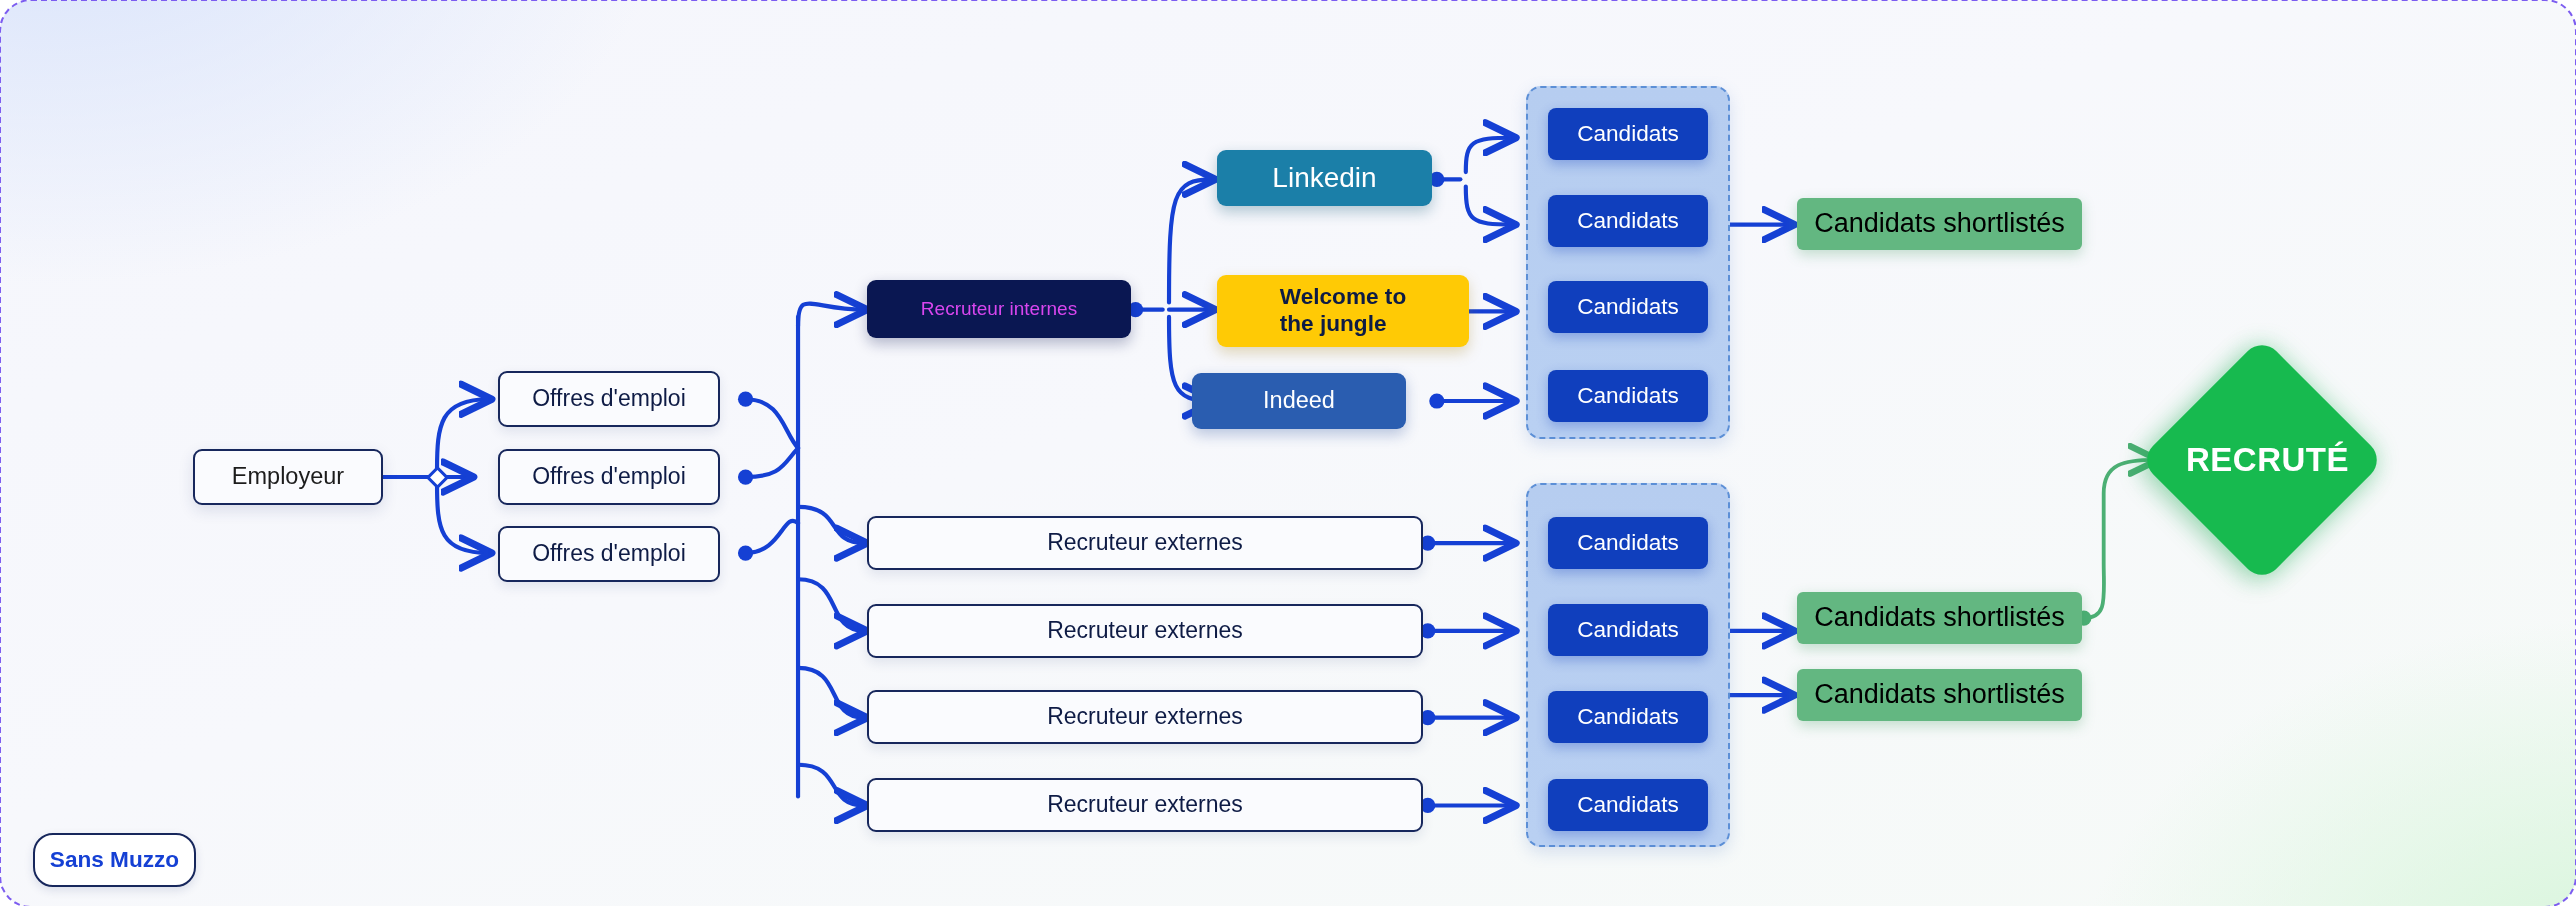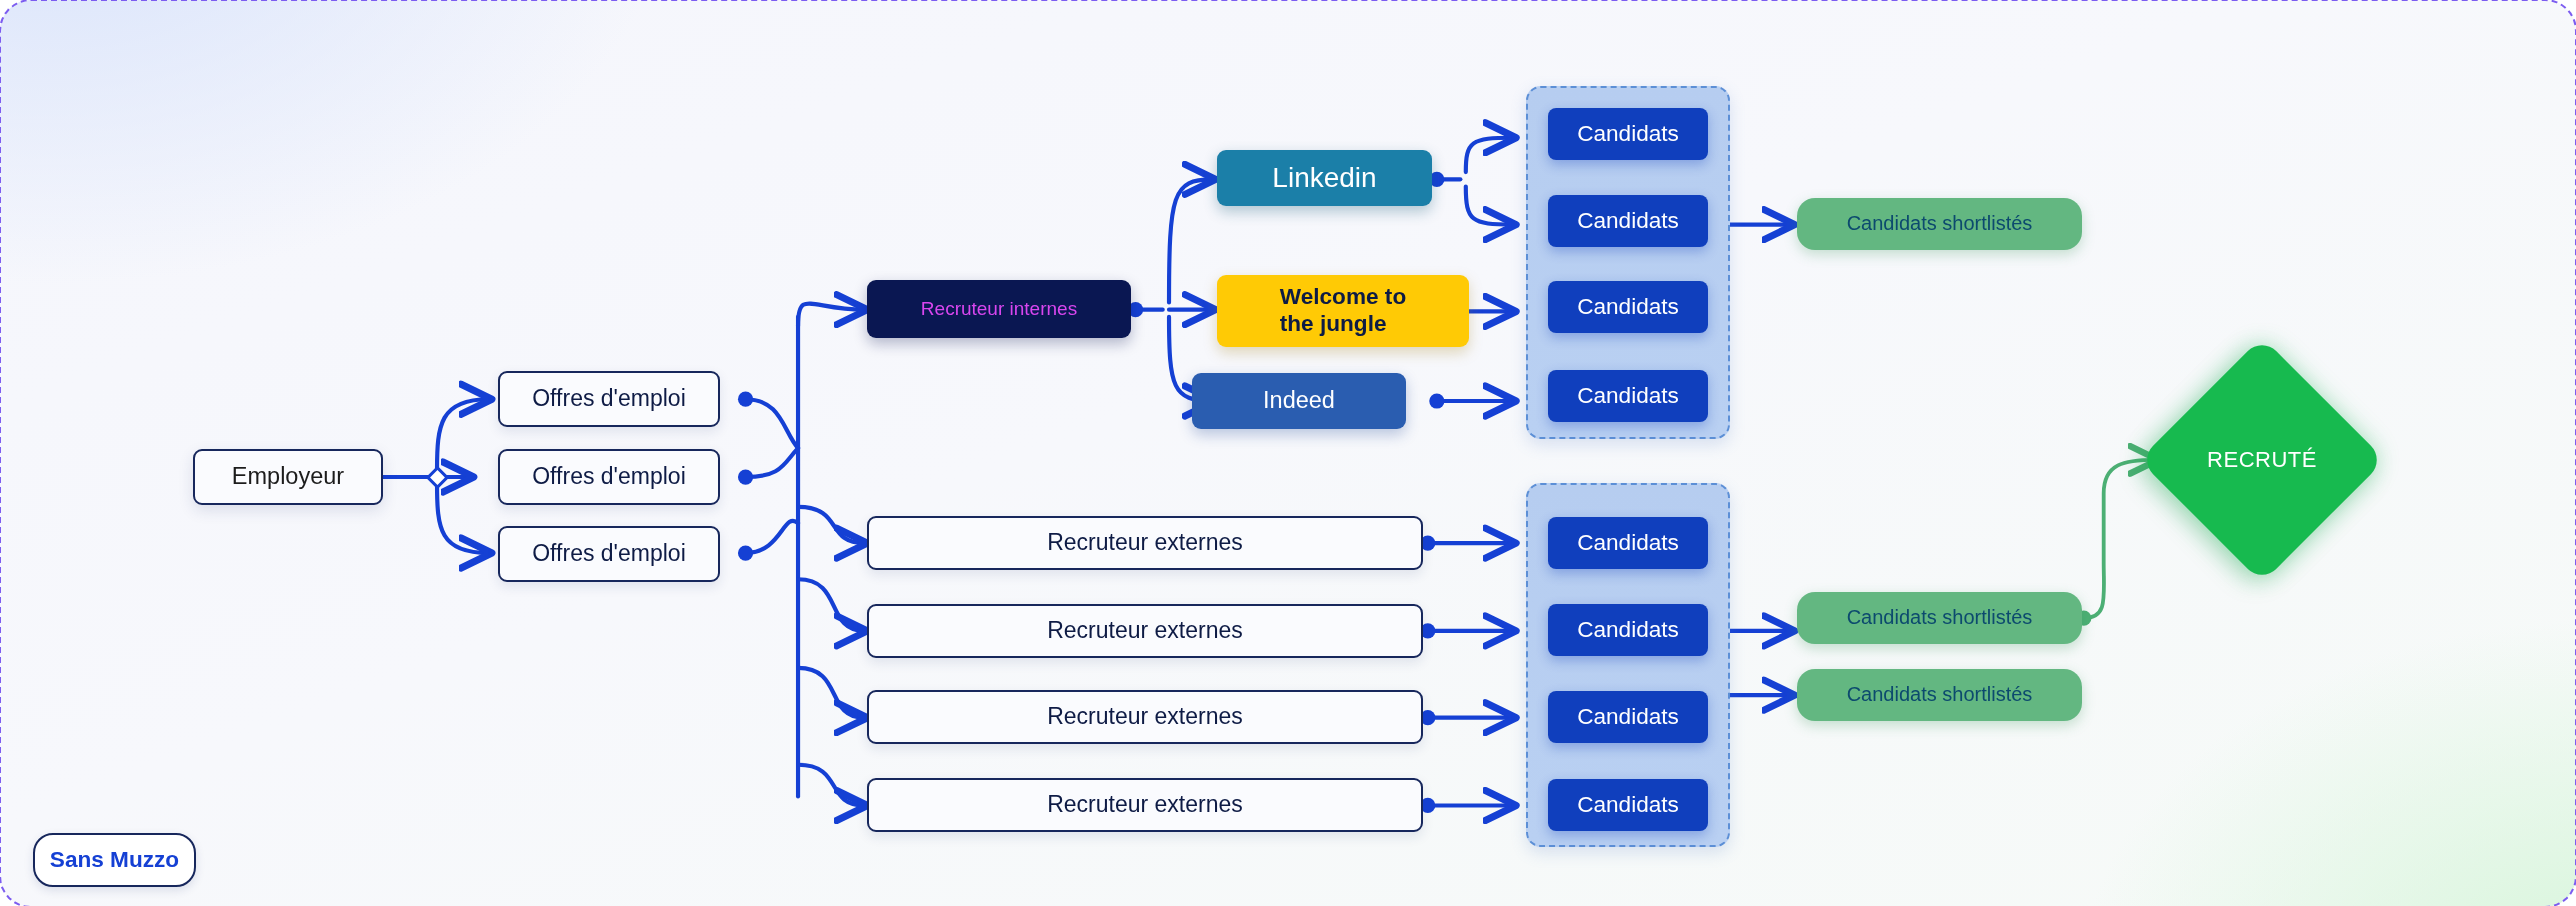--- a/index.html
+++ b/index.html
@@ -73,45 +73,45 @@
   }
   .n-candidat {
     background: #103fbd;
     color: #ffffff;
     font-size: 22.6px;
     border-radius: 8.1px;
     box-shadow: 0 4.5px 11.8px rgba(16,63,189,.30);
   }
   .n-short {
     background: #63b781;
-    color: #0c4a6e;
-    font-size: 20px;
-    border-radius: 18px;
+    color: #000000;
+    font-size: 27px;
+    border-radius: 6px;
     box-shadow: 0 4.5px 12.7px rgba(60,150,95,.28);
   }
   .group-box {
     position: absolute;
     background: linear-gradient(180deg, #b6cdf0 0%, #b9d0f2 100%);
     border: 2.2px dashed #5c8fd6;
     border-radius: 14.5px;
     box-shadow: 0 5.4px 16.3px rgba(90,130,200,.20);
   }
   .diamond {
     position: absolute;
     background: #17ba4f;
     border-radius: 20px;
     transform: rotate(45deg);
     box-shadow: 0 0 23.5px rgba(25,190,85,.30), 0 9px 23.5px rgba(20,150,70,.25);
   }
   .diamond-label {
     position: absolute;
-    display: flex; align-items: center; justify-content: center;
+    display: flex; align-items: center; justify-content: flex-end;
     color: #ffffff;
-    font-size: 22px;
-    font-weight: normal;
+    font-size: 33px;
+    font-weight: bold;
     letter-spacing: 0.5px;
   }
   .badge {
     position: absolute;
     display: flex; align-items: center; justify-content: center;
     background: #ffffff;
     border: 2px solid #17275c;
     border-radius: 20px;
     color: #1540d4;
     font-size: 22.6px;

